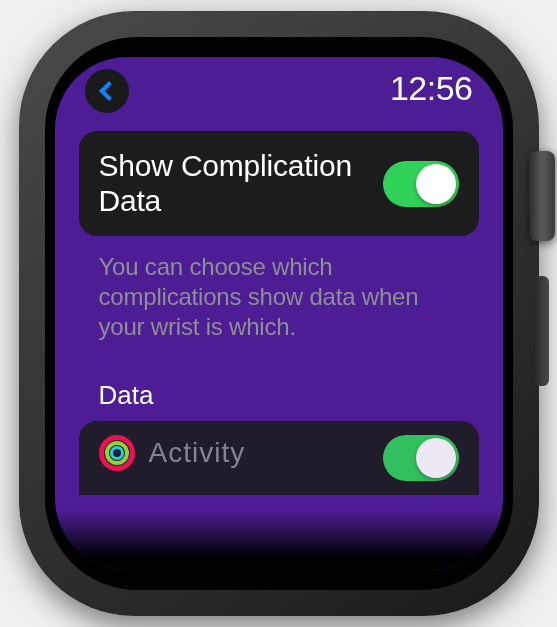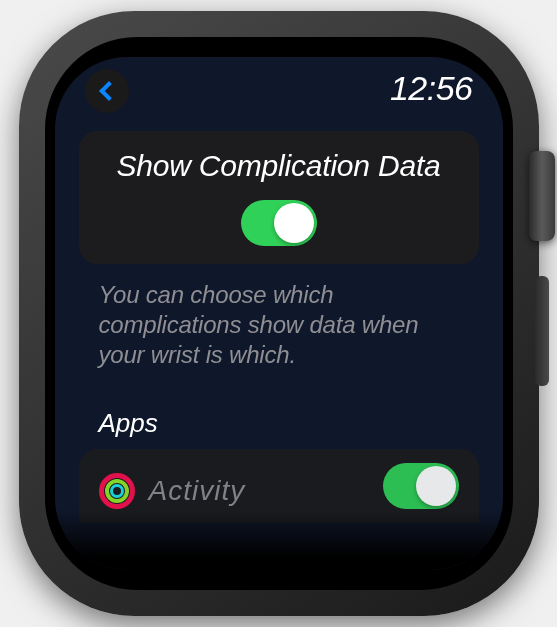--- a/index.html
+++ b/index.html
@@ -34,26 +34,25 @@
       background: #000;
       border-radius: 92px;
       padding: 20px 10px;
       position: relative;
       overflow: hidden;
     }
 
     .watch-screen {
       width: 100%;
       height: 100%;
-      background: #0f172a;
+      background: #4c1d95;
       border-radius: 72px;
       padding: 8px 22px;
       overflow: hidden;
       position: relative;
-      font-style: italic;
     }
 
     .crown {
       position: absolute;
       right: -16px;
       top: 140px;
       width: 26px;
       height: 90px;
       background: linear-gradient(90deg, #2a2a2a, #5a5a5a, #3a3a3a);
       border-radius: 8px;
@@ -123,21 +122,20 @@
     }
 
     .setting-row {
       background: #1c1c1e;
       border-radius: 18px;
       padding: 18px 20px;
       display: flex;
       align-items: center;
       justify-content: space-between;
       gap: 16px;
-      flex-direction: column;
     }
 
     .setting-label {
       color: #fff;
       font-size: 30px;
       font-weight: 400;
       line-height: 1.15;
       letter-spacing: -0.2px;
     }
 
@@ -175,21 +173,21 @@
       font-size: 26px;
       font-weight: 400;
       padding: 38px 20px 10px 20px;
     }
 
     .app-row {
       background: #1c1c1e;
       border-radius: 18px 18px 0 0;
       padding: 14px 20px;
       display: flex;
-      align-items: flex-end;
+      align-items: flex-start;
       justify-content: space-between;
       gap: 16px;
       opacity: 0.9;
     }
 
     .app-left {
       display: flex;
       align-items: center;
       gap: 14px;
     }
@@ -271,21 +269,21 @@
       <div class="content">
         <div class="setting-row">
           <div class="setting-label">Show Complication Data</div>
           <div class="toggle">
             <div class="toggle-knob"></div>
           </div>
         </div>
 
         <div class="help-text">You can choose which complications show data when your wrist is which.</div>
 
-        <div class="section-header">Apps</div>
+        <div class="section-header">Data</div>
 
         <div class="app-row">
           <div class="app-left">
             <div class="activity-icon">
               <div class="activity-ring ring-outer"></div>
               <div class="activity-ring ring-mid"></div>
               <div class="activity-ring ring-inner"></div>
             </div>
             <div class="app-name">Activity</div>
           </div>

